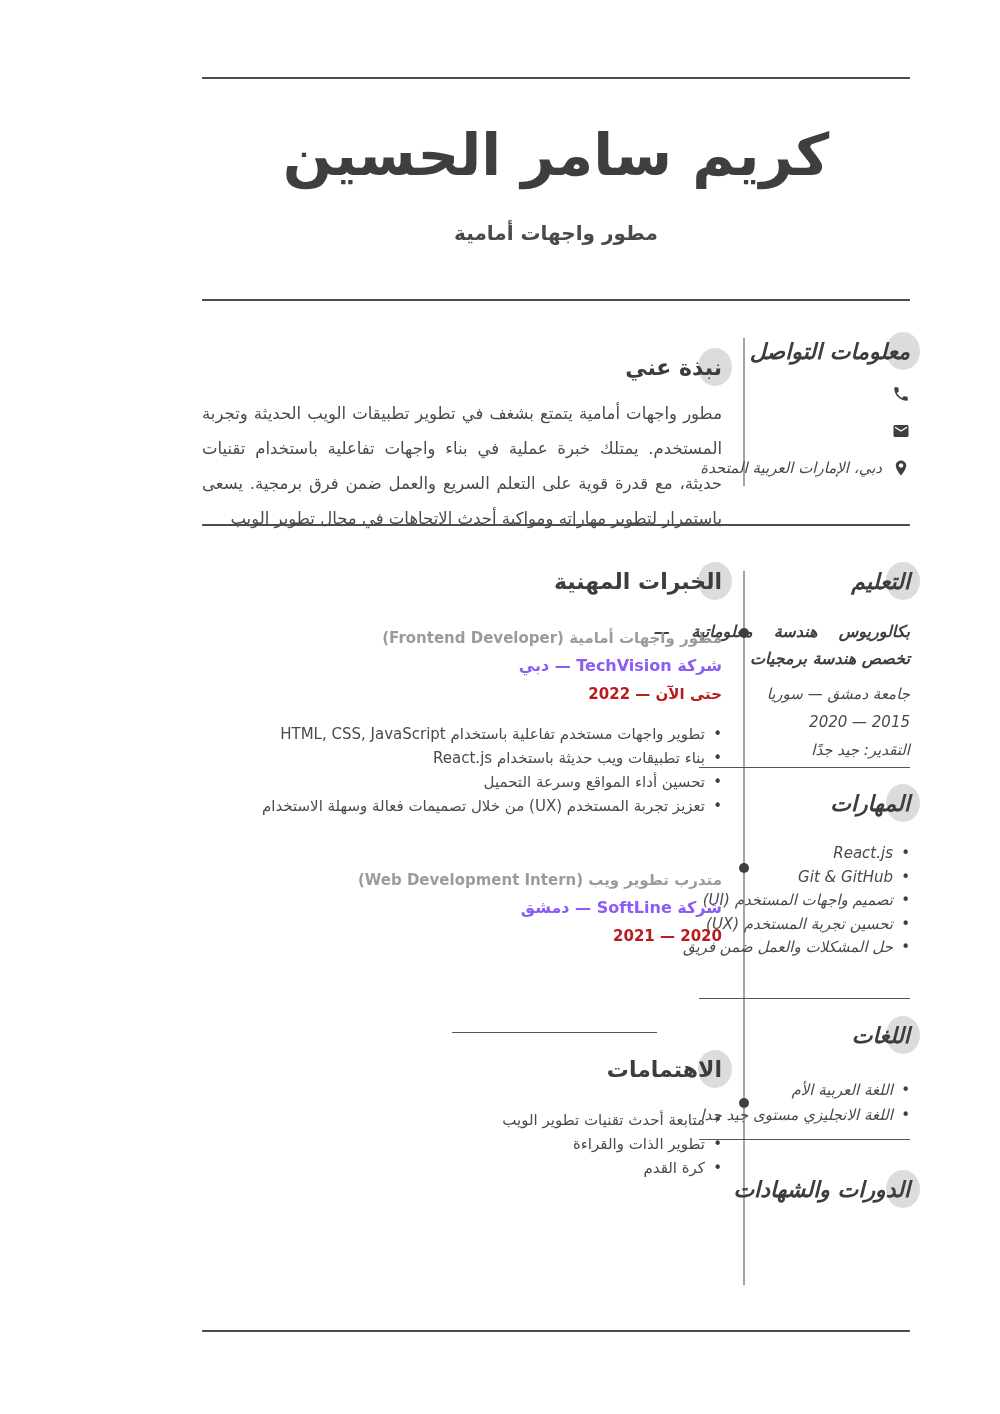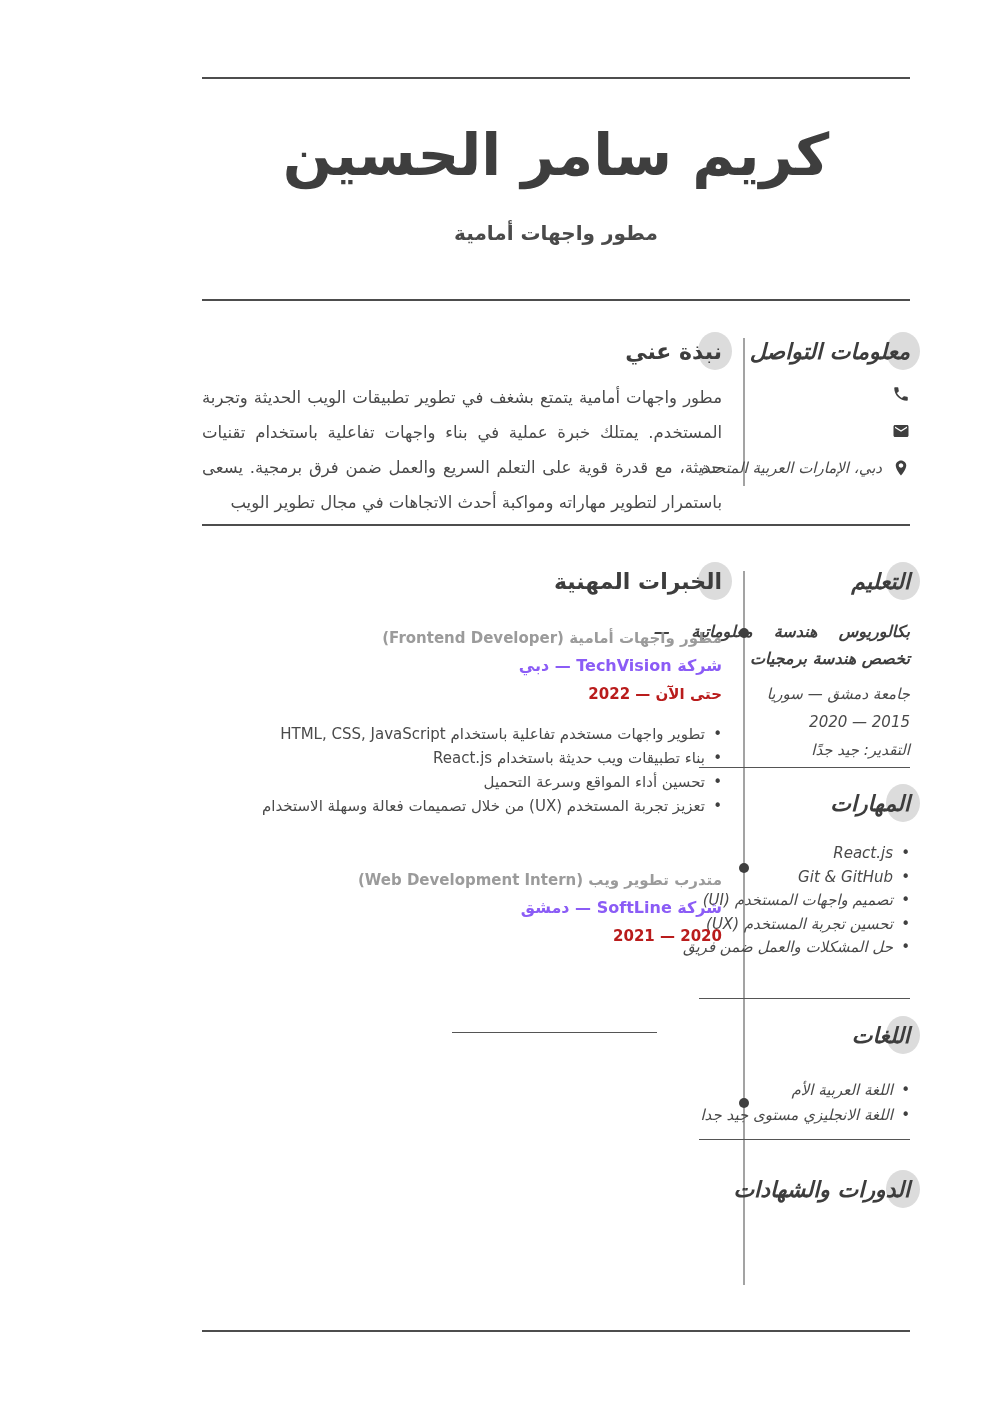--- a/index.html
+++ b/index.html
@@ -77,21 +77,21 @@
       </div>
       <div class="c-row">
         <svg width="18" height="18" viewBox="0 0 24 24" fill="#3f3f3f">
             <path d="M12 2C8.13 2 5 5.13 5 8.5c0 5.25 7 13.5 7 13.5s7-8.25 7-13.5C19 5.13 15.87 2 12 2zm0 9.5c-1.66 0-3-1.34-3-3s1.34-3 3-3 3 1.34 3 3-1.34 3-3 3z"></path>
           </svg>
         <span>دبي، الإمارات العربية المتحدة</span>
       </div>
     </div>
   </div>
 
-  <div class="col-left" style="top:330px">
+  <div class="col-left" style="top:346px">
     <h3 class="sec">
       <span class="circle"></span>
       <span class="txt">نبذة عني</span>
     </h3>
     <p class="about-text">مطور واجهات أمامية يتمتع بشغف في تطوير تطبيقات الويب الحديثة وتجربة المستخدم. يمتلك خبرة عملية في بناء واجهات تفاعلية باستخدام تقنيات حديثة، مع قدرة قوية على التعلم السريع والعمل ضمن فرق برمجية. يسعى باستمرار لتطوير مهاراته ومواكبة أحدث الاتجاهات في مجال تطوير الويب</p>
   </div>
 
   <div class="col-right" style="top:560px">
     <h3 class="sec">
       <span class="circle"></span>
@@ -161,14 +161,26 @@
 
     <div class="job">
       <div class="job-title">متدرب تطوير ويب (Web Development Intern)</div>
       <div class="job-company">شركة SoftLine — دمشق</div>
       <div class="job-period ltr-date">2021 — 2020</div>
     </div>
   </div>
 
   <div class="sep" style="top:1032px;left:340px;width:205px"></div>
 
+  <div class="col-left" style="top:1048px">
+    <h3 class="sec">
+      <span class="circle"></span>
+      <span class="txt">الاهتمامات</span>
+    </h3>
+    <ul class="blist">
+
+    <li>متابعة أحدث تقنيات تطوير الويب</li>
+        <li>تطوير الذات والقراءة</li>
+        <li>كرة القدم</li>
+      </ul>
+  </div>
 
 </div>
 
 </body></html>

